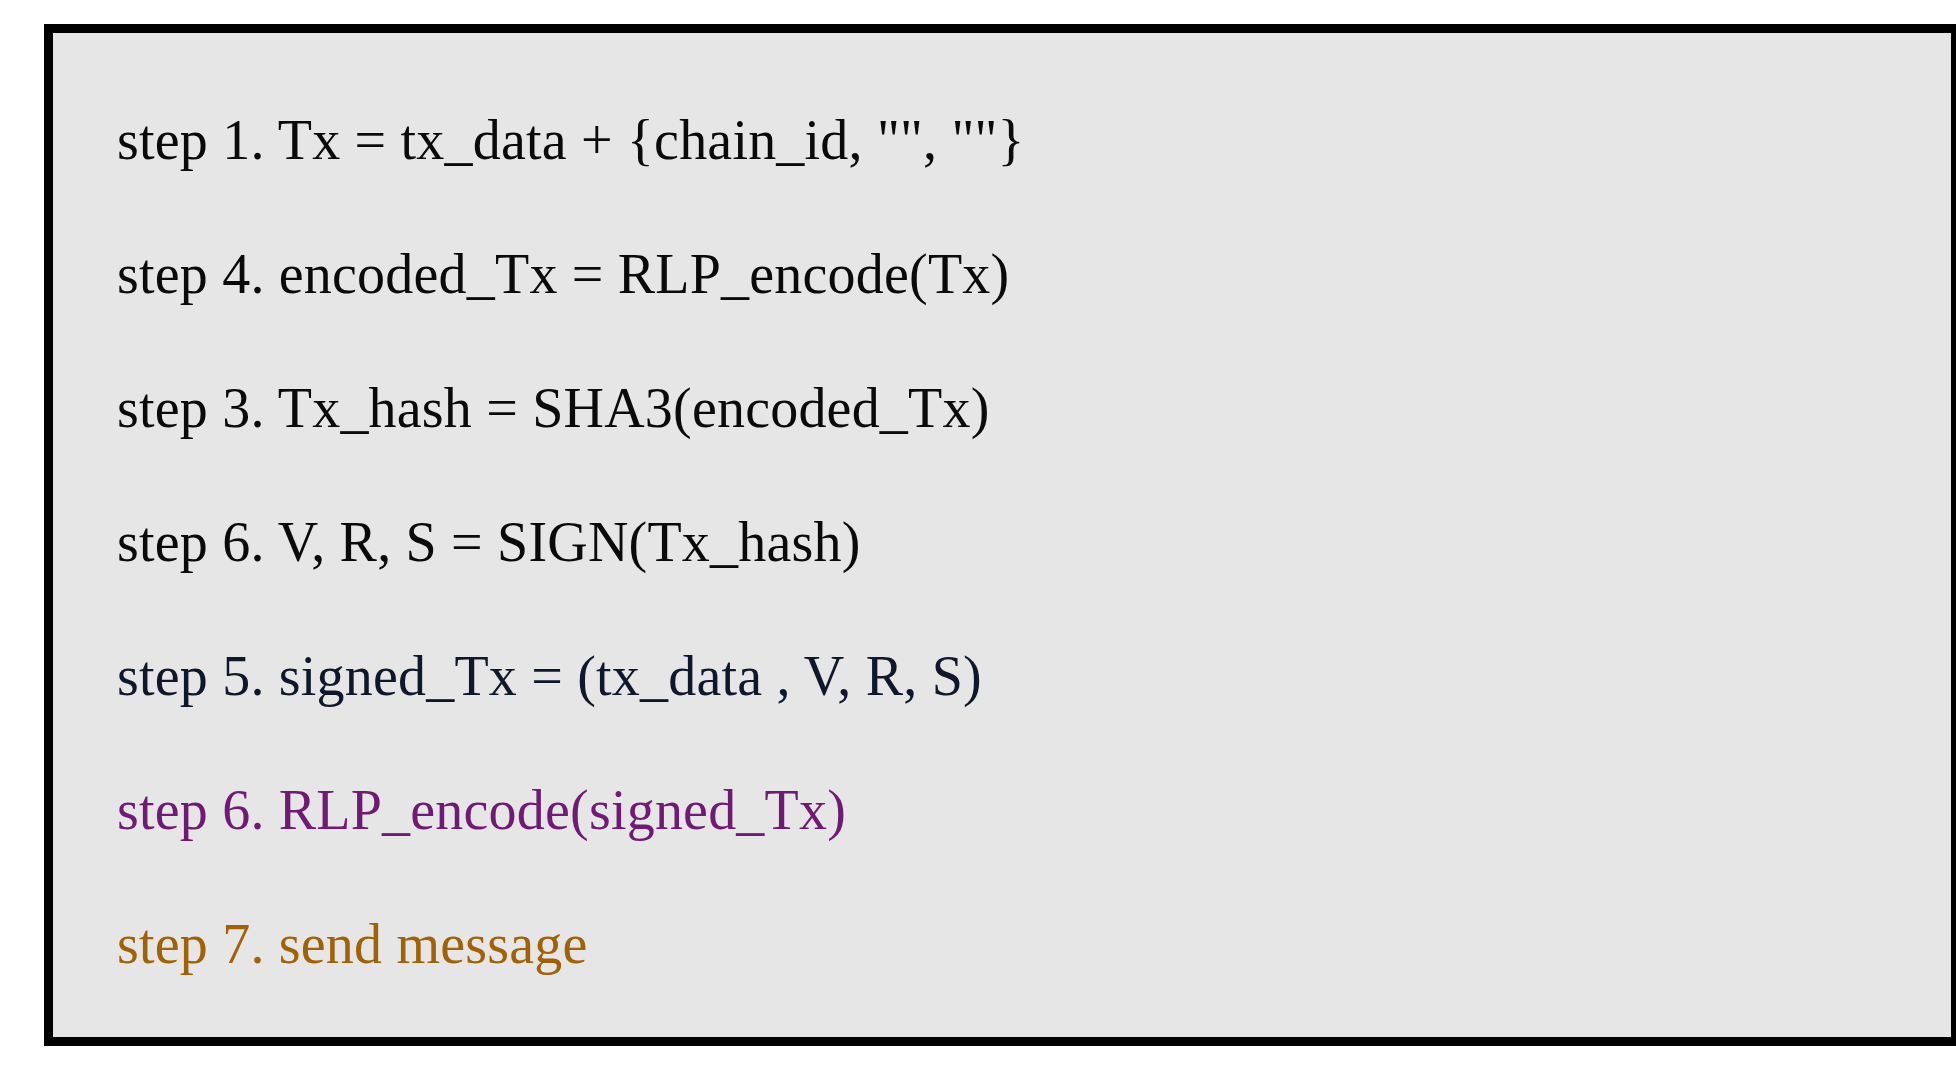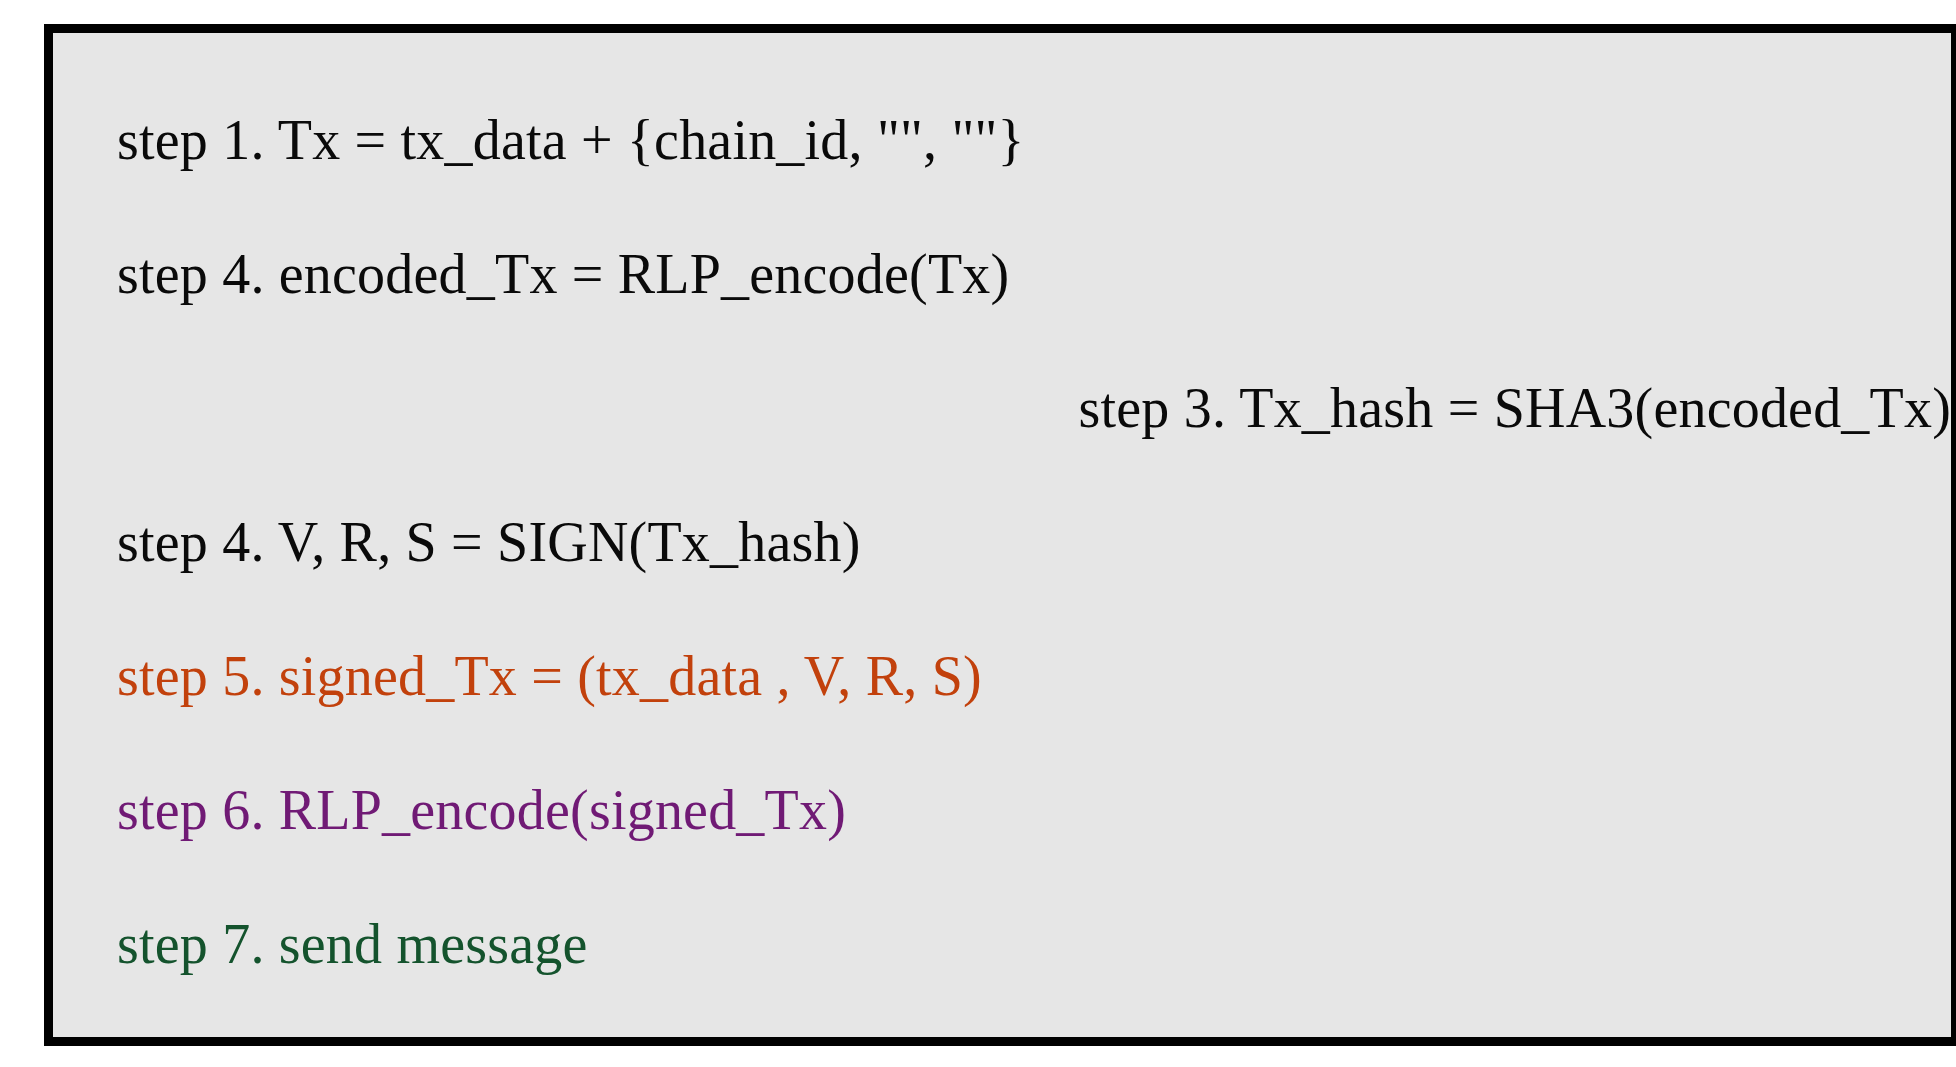--- a/index.html
+++ b/index.html
@@ -62,26 +62,26 @@
 
 <div id="page" style="background: rgb(255, 255, 255);">
 
   <div id="steps-box" style="background: rgb(230, 230, 230); border-color: rgb(0, 0, 0);">
     <div id="steps-list">
 
       <div class="step-line" style="color: rgb(10, 10, 10);">step 1. Tx = tx_data + {chain_id, "", ""}</div>
 
       <div class="step-line" style="color: rgb(10, 10, 10);">step 4. encoded_Tx = RLP_encode(Tx)</div>
 
-      <div class="step-line" style="color: rgb(10, 10, 10); text-align: right;">step 3. Tx_hash = SHA3(encoded_Tx)</div>
+      <div class="step-line" style="color: rgb(10, 10, 10);">step 3. Tx_hash = SHA3(encoded_Tx)</div>
 
-      <div class="step-line" style="color: rgb(10, 10, 10);">step 4. V, R, S = SIGN(Tx_hash)</div>
+      <div class="step-line" style="color: rgb(10, 10, 10);">step 6. V, R, S = SIGN(Tx_hash)</div>
 
-      <div class="step-line" style="color: #c2410c;">step 5. signed_Tx = (tx_data , V, R, S)</div>
+      <div class="step-line" style="color: #0f172a;">step 5. signed_Tx = (tx_data , V, R, S)</div>
 
       <div class="step-line" style="color: #701a75;">step 6. RLP_encode(signed_Tx)</div>
 
-      <div class="step-line" style="color: #14532d;">step 7. send message</div>
+      <div class="step-line" style="color: #a16207;">step 7. send message</div>
 
     </div>
   </div>
 
 </div>
 
 </body></html>

